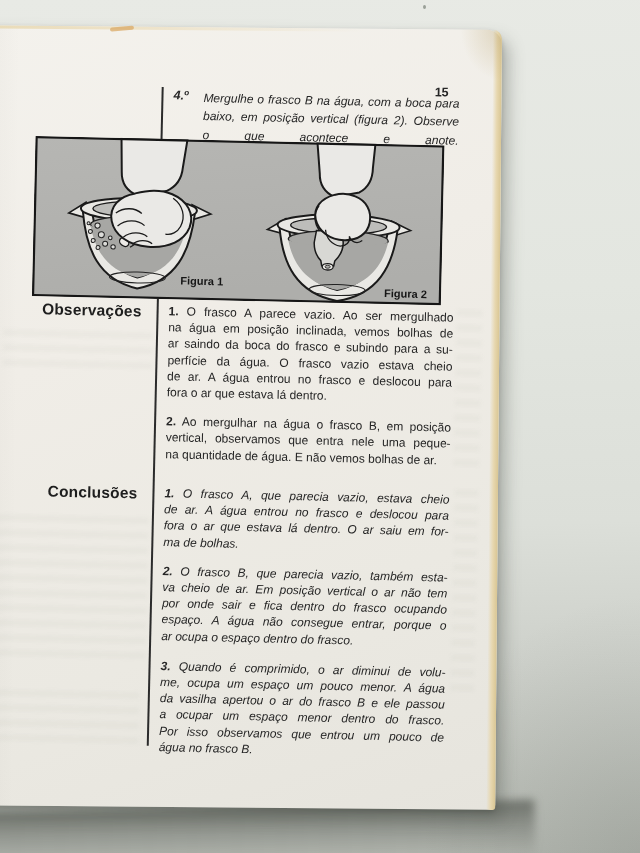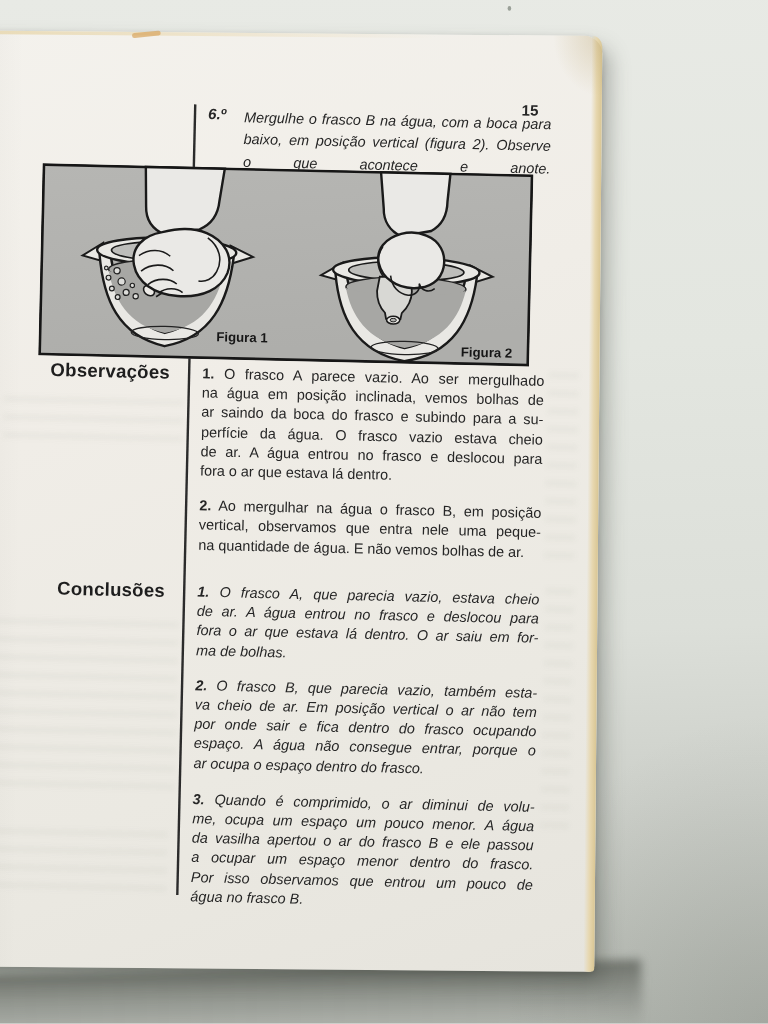--- a/index.html
+++ b/index.html
@@ -72,21 +72,21 @@
 
     <div class="ghost" style="left:10px;top:330px;width:150px;height:42px;"></div>
     <div class="ghost" style="left:5px;top:515px;width:155px;height:150px;"></div>
     <div class="ghost" style="left:10px;top:690px;width:145px;height:60px;"></div>
     <div class="ghost" style="left:463px;top:300px;width:26px;height:165px;"></div>
     <div class="ghost" style="left:465px;top:480px;width:24px;height:210px;"></div>
 
     <div class="page-number">15</div>
     <div class="v-rule"></div>
 
-    <div class="instr-number">6.º</div>
+    <div class="instr-number">4.º</div>
     <div class="instr-text">
         <div class="jline">Mergulhe o frasco B na água, com a boca para</div>
         <div class="jline">baixo, em posição vertical (figura 2). Observe</div>
         <div class="jline">o que acontece e anote.</div>
       </div>
 
     <svg class="figure-box" width="409" height="160" viewBox="0 0 409 160">
       <defs>
         <linearGradient id="boxg" x1="0" y1="0" x2="0.25" y2="1">
           <stop offset="0" stop-color="#b6b6b3"></stop>

